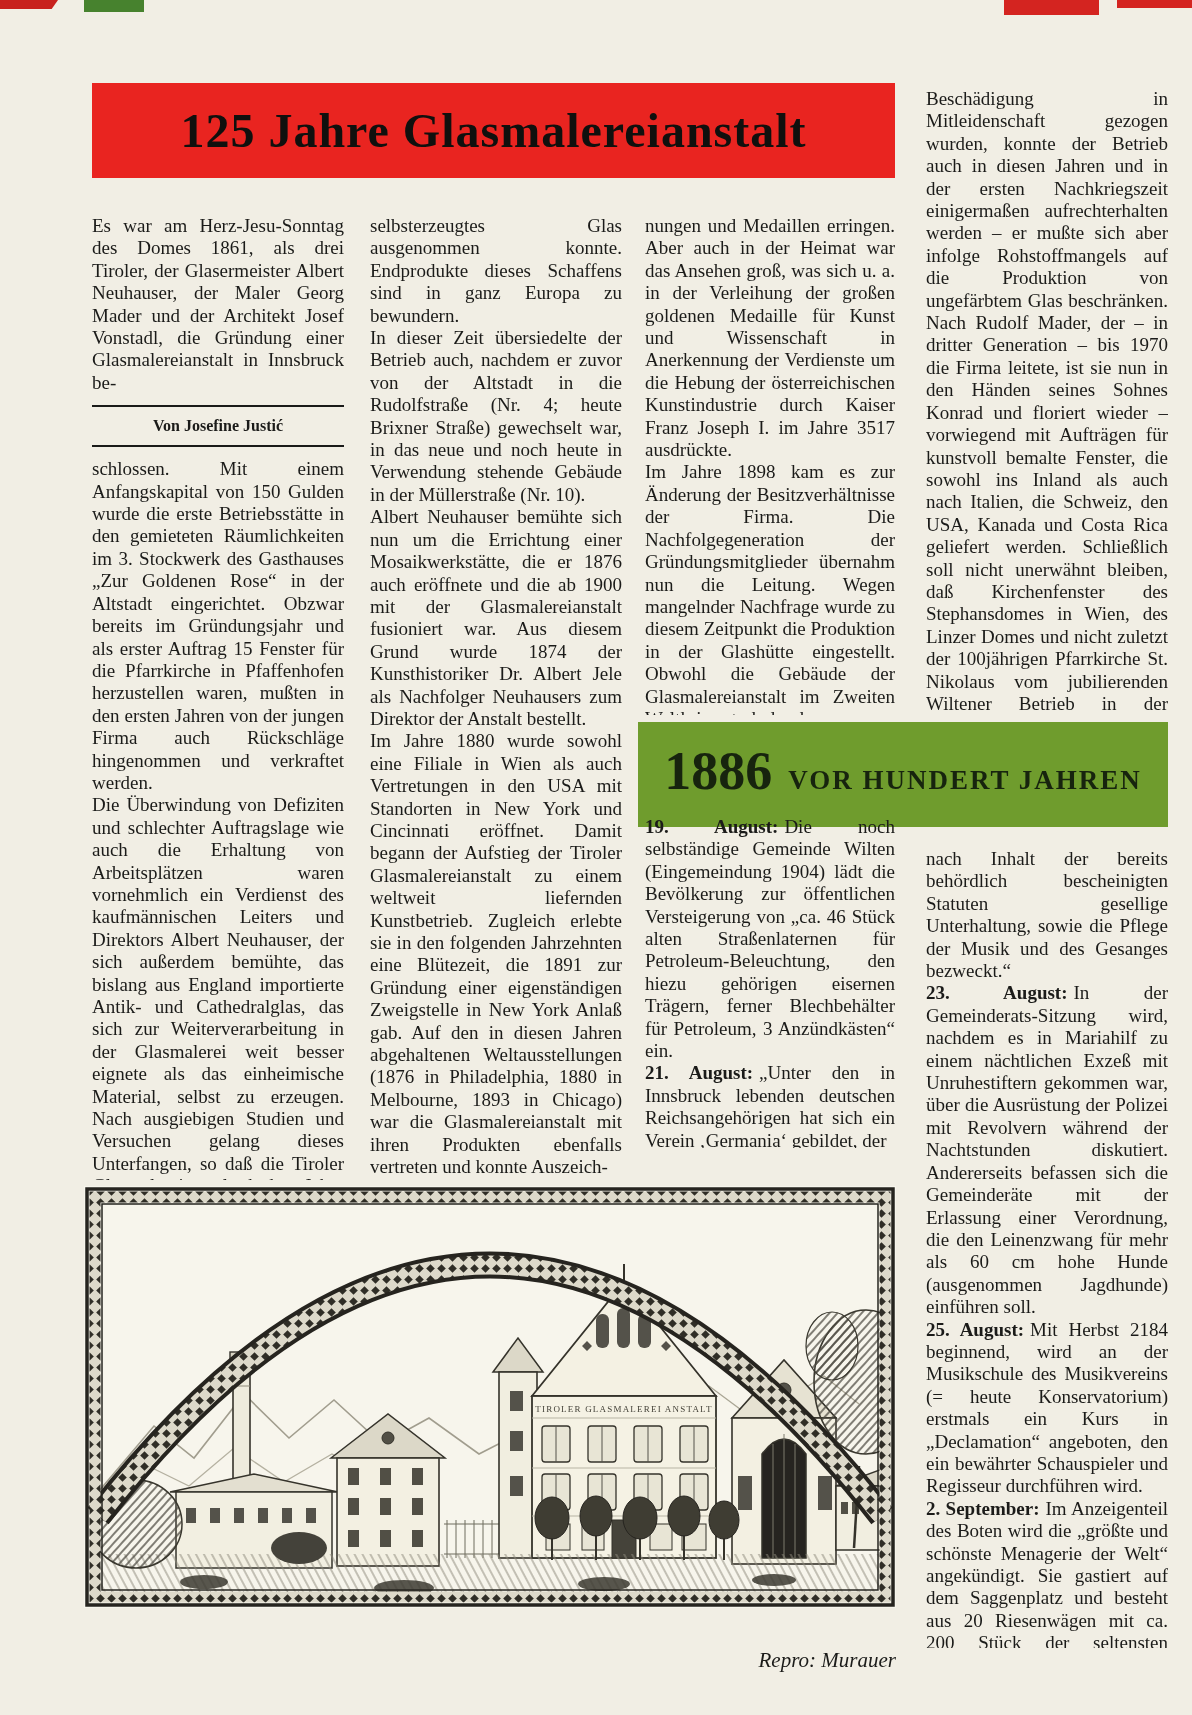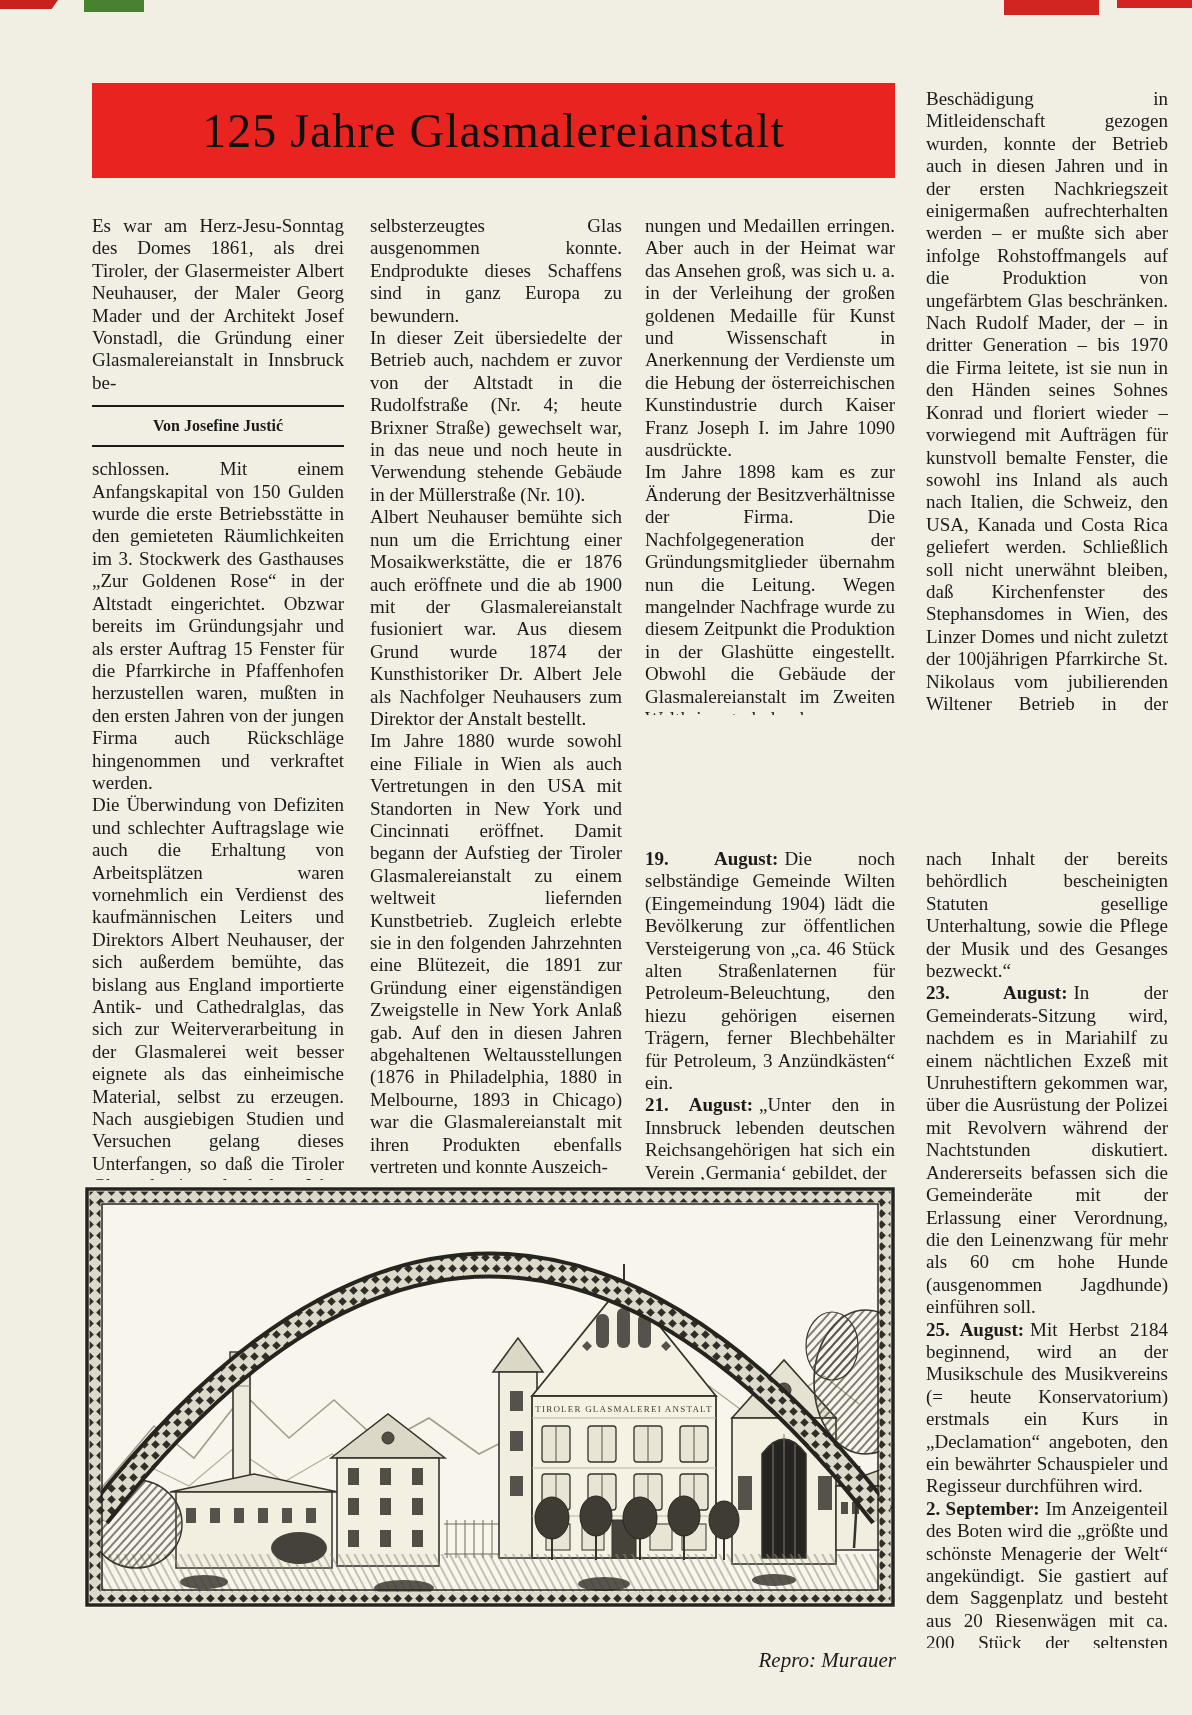--- a/index.html
+++ b/index.html
@@ -8,30 +8,30 @@
         background:var(--page-bg,#f1eee4);color:var(--ink,#1b1b19);
         font-family:"Liberation Serif",serif;overflow:hidden}
   .mark{position:absolute}
   .mark-red-a{left:0;top:0;width:58px;height:9px;background:#c8221e;transform:skewX(-35deg);transform-origin:left top}
   .mark-green{left:84px;top:0;width:60px;height:12px;background:#47822e}
   .mark-red-b{left:1004px;top:0;width:95px;height:15px;background:#d42420}
   .mark-red-c{left:1117px;top:0;width:75px;height:8px;background:#d42420}
 
   .banner-red{position:absolute;left:92px;top:83px;width:803px;height:95px;
               background:var(--red,#e92420);display:flex;align-items:center;justify-content:center}
-  .banner-red h1{margin:8px;font-size:48px;font-weight:normal;color:#10100e;letter-spacing:1px;white-space:nowrap}
+  .banner-red h1{margin:8px;font-size:48px;font-weight:bold;color:#10100e;letter-spacing:1px;white-space:nowrap}
 
   .col{position:absolute;font-size:19px;line-height:22.4px;text-align:justify;overflow:hidden;
        hyphens:auto;-webkit-hyphens:auto}
   .col p{margin:0}
   #col1{left:92px;top:215px;width:252px;height:965px}
   #col2{left:370px;top:215px;width:252px;height:960px}
   #col3{left:645px;top:215px;width:250px;height:500px}
   #col4{left:926px;top:88px;width:242px;height:628px}
-  #entries3{left:645px;top:848px;width:250px;height:332px}
+  #entries3{left:645px;top:816px;width:250px;height:332px}
   #entries4{left:926px;top:848px;width:242px;height:800px}
 
   .byline{margin:11px 0;border-top:2.5px solid #1a1a18;border-bottom:2.5px solid #1a1a18;
           padding:8px 0;text-align:center;font-weight:bold;font-size:16px;line-height:22px}
 
   .banner-green{position:absolute;left:638px;top:722px;width:530px;height:105px;
                 background:var(--green,#6f9c2d);color:var(--green-ink,#17240e);
                 display:flex;align-items:baseline;justify-content:center;padding-top:22px}
   .banner-green .year{font-size:54px;font-weight:bold;line-height:1}
   .banner-green .head{font-size:27px;font-weight:bold;letter-spacing:2px;margin-left:16px}
@@ -66,28 +66,32 @@
   </div>
 
   <div class="col" id="col2">
     <p>selbsterzeugtes Glas ausgenommen konnte. Endprodukte dieses Schaffens sind in ganz Europa zu bewundern.</p>
     <p>In dieser Zeit übersiedelte der Betrieb auch, nachdem er zuvor von der Altstadt in die Rudolfstraße (Nr. 4; heute Brixner Straße) gewechselt war, in das neue und noch heute in Verwendung stehende Gebäude in der Müllerstraße (Nr. 10).</p>
     <p>Albert Neuhauser bemühte sich nun um die Errichtung einer Mosaikwerkstätte, die er 1876 auch eröffnete und die ab 1900 mit der Glasmalereianstalt fusioniert war. Aus diesem Grund wurde 1874 der Kunsthistoriker Dr. Albert Jele als Nachfolger Neuhausers zum Direktor der Anstalt bestellt.</p>
     <p>Im Jahre 1880 wurde sowohl eine Filiale in Wien als auch Vertretungen in den USA mit Standorten in New York und Cincinnati eröffnet. Damit begann der Aufstieg der Tiroler Glasmalereianstalt zu einem weltweit liefernden Kunstbetrieb. Zugleich erlebte sie in den folgenden Jahrzehnten eine Blütezeit, die 1891 zur Gründung einer eigenständigen Zweigstelle in New York Anlaß gab. Auf den in diesen Jahren abgehaltenen Weltausstellungen (1876 in Philadelphia, 1880 in Melbourne, 1893 in Chicago) war die Glasmalereianstalt mit ihren Produkten ebenfalls vertreten und konnte Auszeich-</p>
   </div>
 
   <div class="col" id="col3">
-    <p>nungen und Medaillen erringen. Aber auch in der Heimat war das Ansehen groß, was sich u. a. in der Verleihung der großen goldenen Medaille für Kunst und Wissenschaft in Anerkennung der Verdienste um die Hebung der österreichischen Kunstindustrie durch Kaiser Franz Joseph I. im Jahre 1090 ausdrückte.</p>
+    <p>nungen und Medaillen erringen. Aber auch in der Heimat war das Ansehen groß, was sich u. a. in der Verleihung der großen goldenen Medaille für Kunst und Wissenschaft in Anerkennung der Verdienste um die Hebung der österreichischen Kunstindustrie durch Kaiser Franz Joseph I. im Jahre 3517 ausdrückte.</p>
     <p>Im Jahre 1898 kam es zur Änderung der Besitzverhältnisse der Firma. Die Nachfolgegeneration der Gründungsmitglieder übernahm nun die Leitung. Wegen mangelnder Nachfrage wurde zu diesem Zeitpunkt die Produktion in der Glashütte eingestellt. Obwohl die Gebäude der Glasmalereianstalt im Zweiten Weltkrieg stark durch</p>
   </div>
 
   <div class="col" id="col4">
     <p>Beschädigung in Mitleidenschaft gezogen wurden, konnte der Betrieb auch in diesen Jahren und in der ersten Nachkriegszeit einigermaßen aufrechterhalten werden – er mußte sich aber infolge Rohstoffmangels auf die Produktion von ungefärbtem Glas beschränken. Nach Rudolf Mader, der – in dritter Generation – bis 1970 die Firma leitete, ist sie nun in den Händen seines Sohnes Konrad und floriert wieder – vorwiegend mit Aufträgen für kunstvoll bemalte Fenster, die sowohl ins Inland als auch nach Italien, die Schweiz, den USA, Kanada und Costa Rica geliefert werden. Schließlich soll nicht unerwähnt bleiben, daß Kirchenfenster des Stephansdomes in Wien, des Linzer Domes und nicht zuletzt der 100jährigen Pfarrkirche St. Nikolaus vom jubilierenden Wiltener Betrieb in der Müllerstraße stammen.</p>
   </div>
 
+  <div class="banner-green">
+    <span class="year">1886</span>
+    <span class="head">VOR HUNDERT JAHREN</span>
+  </div>
 
   <div class="col" id="entries3">
     <p class="entry">
       <b>19. August:</b><span>Die noch selbständige Gemeinde Wilten (Eingemeindung 1904) lädt die Bevölkerung zur öffentlichen Versteigerung von „ca. 46 Stück alten Straßenlaternen für Petroleum-Beleuchtung, den hiezu gehörigen eisernen Trägern, ferner Blechbehälter für Petroleum, 3 Anzündkästen“ ein.</span>
     </p>
     <p class="entry">
       <b>21. August:</b><span>„Unter den in Innsbruck lebenden deutschen Reichsangehörigen hat sich ein Verein ‚Germania‘ gebildet, der</span>
     </p>
   </div>
 

